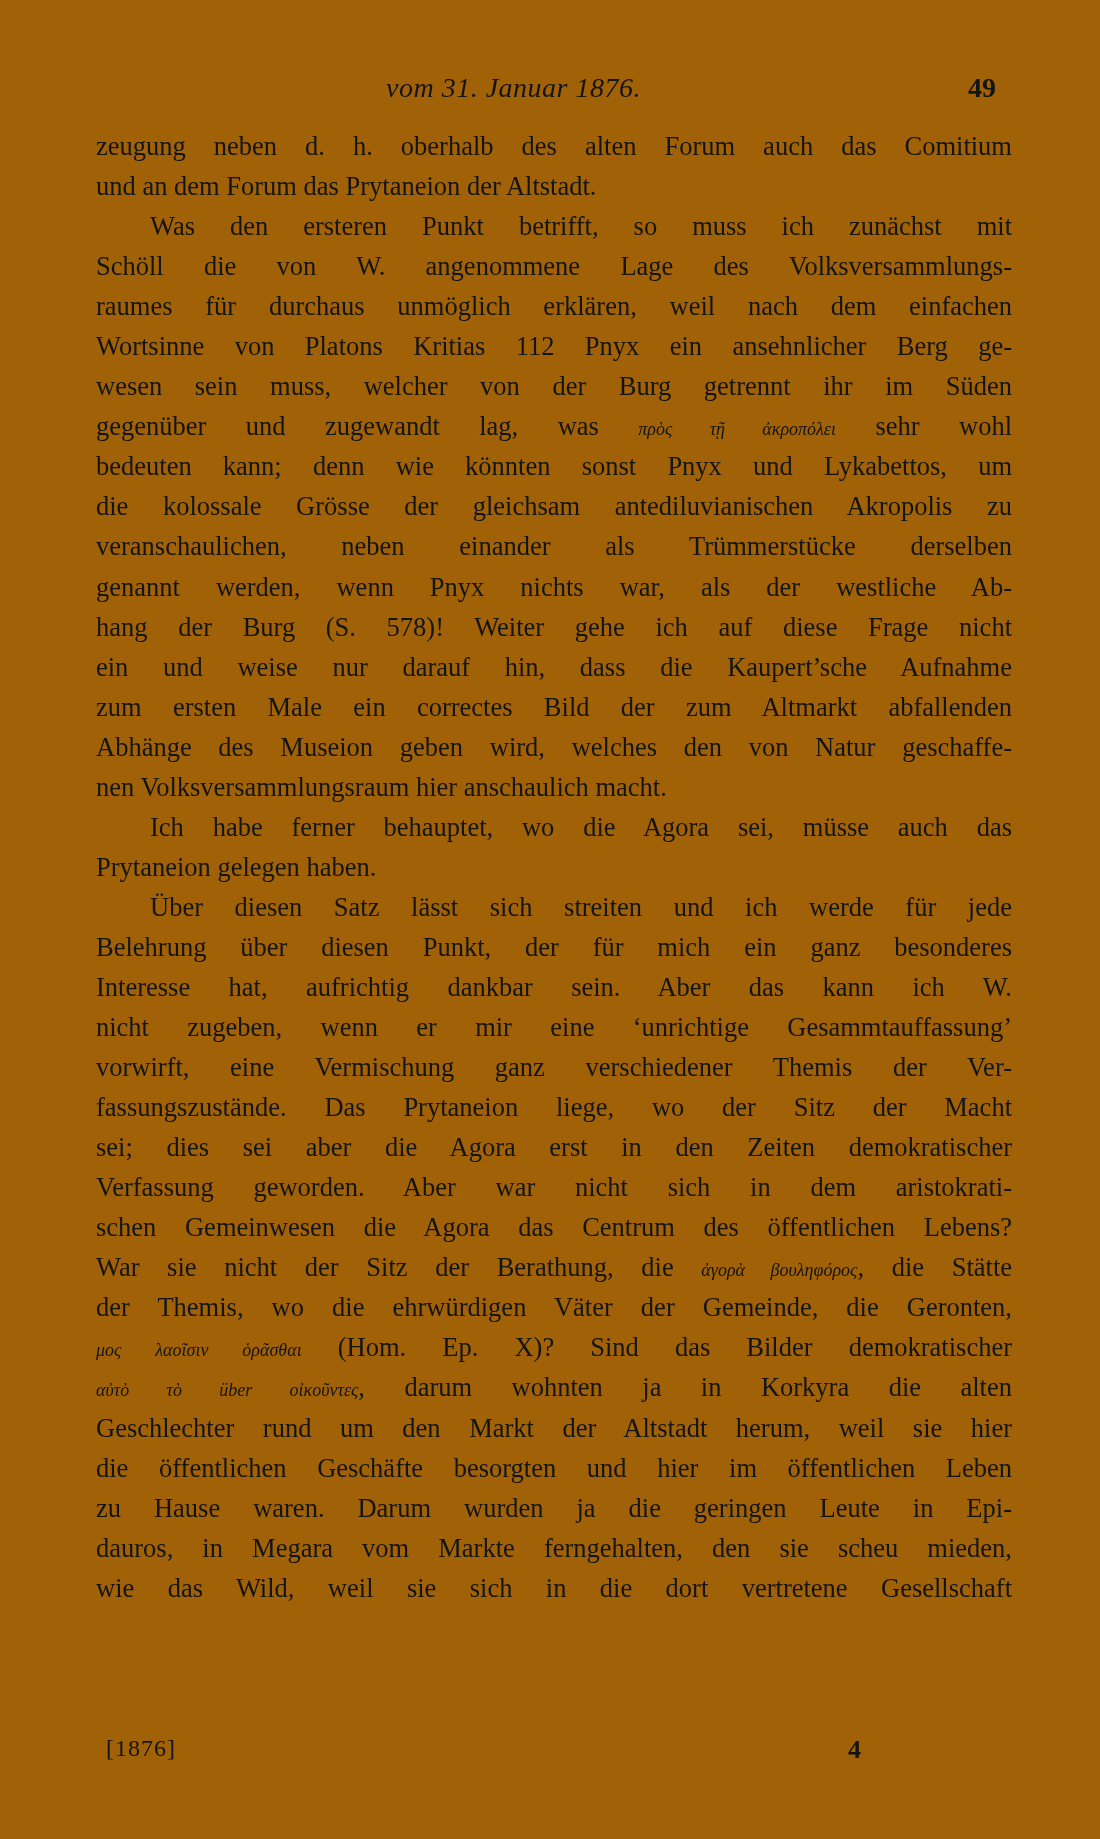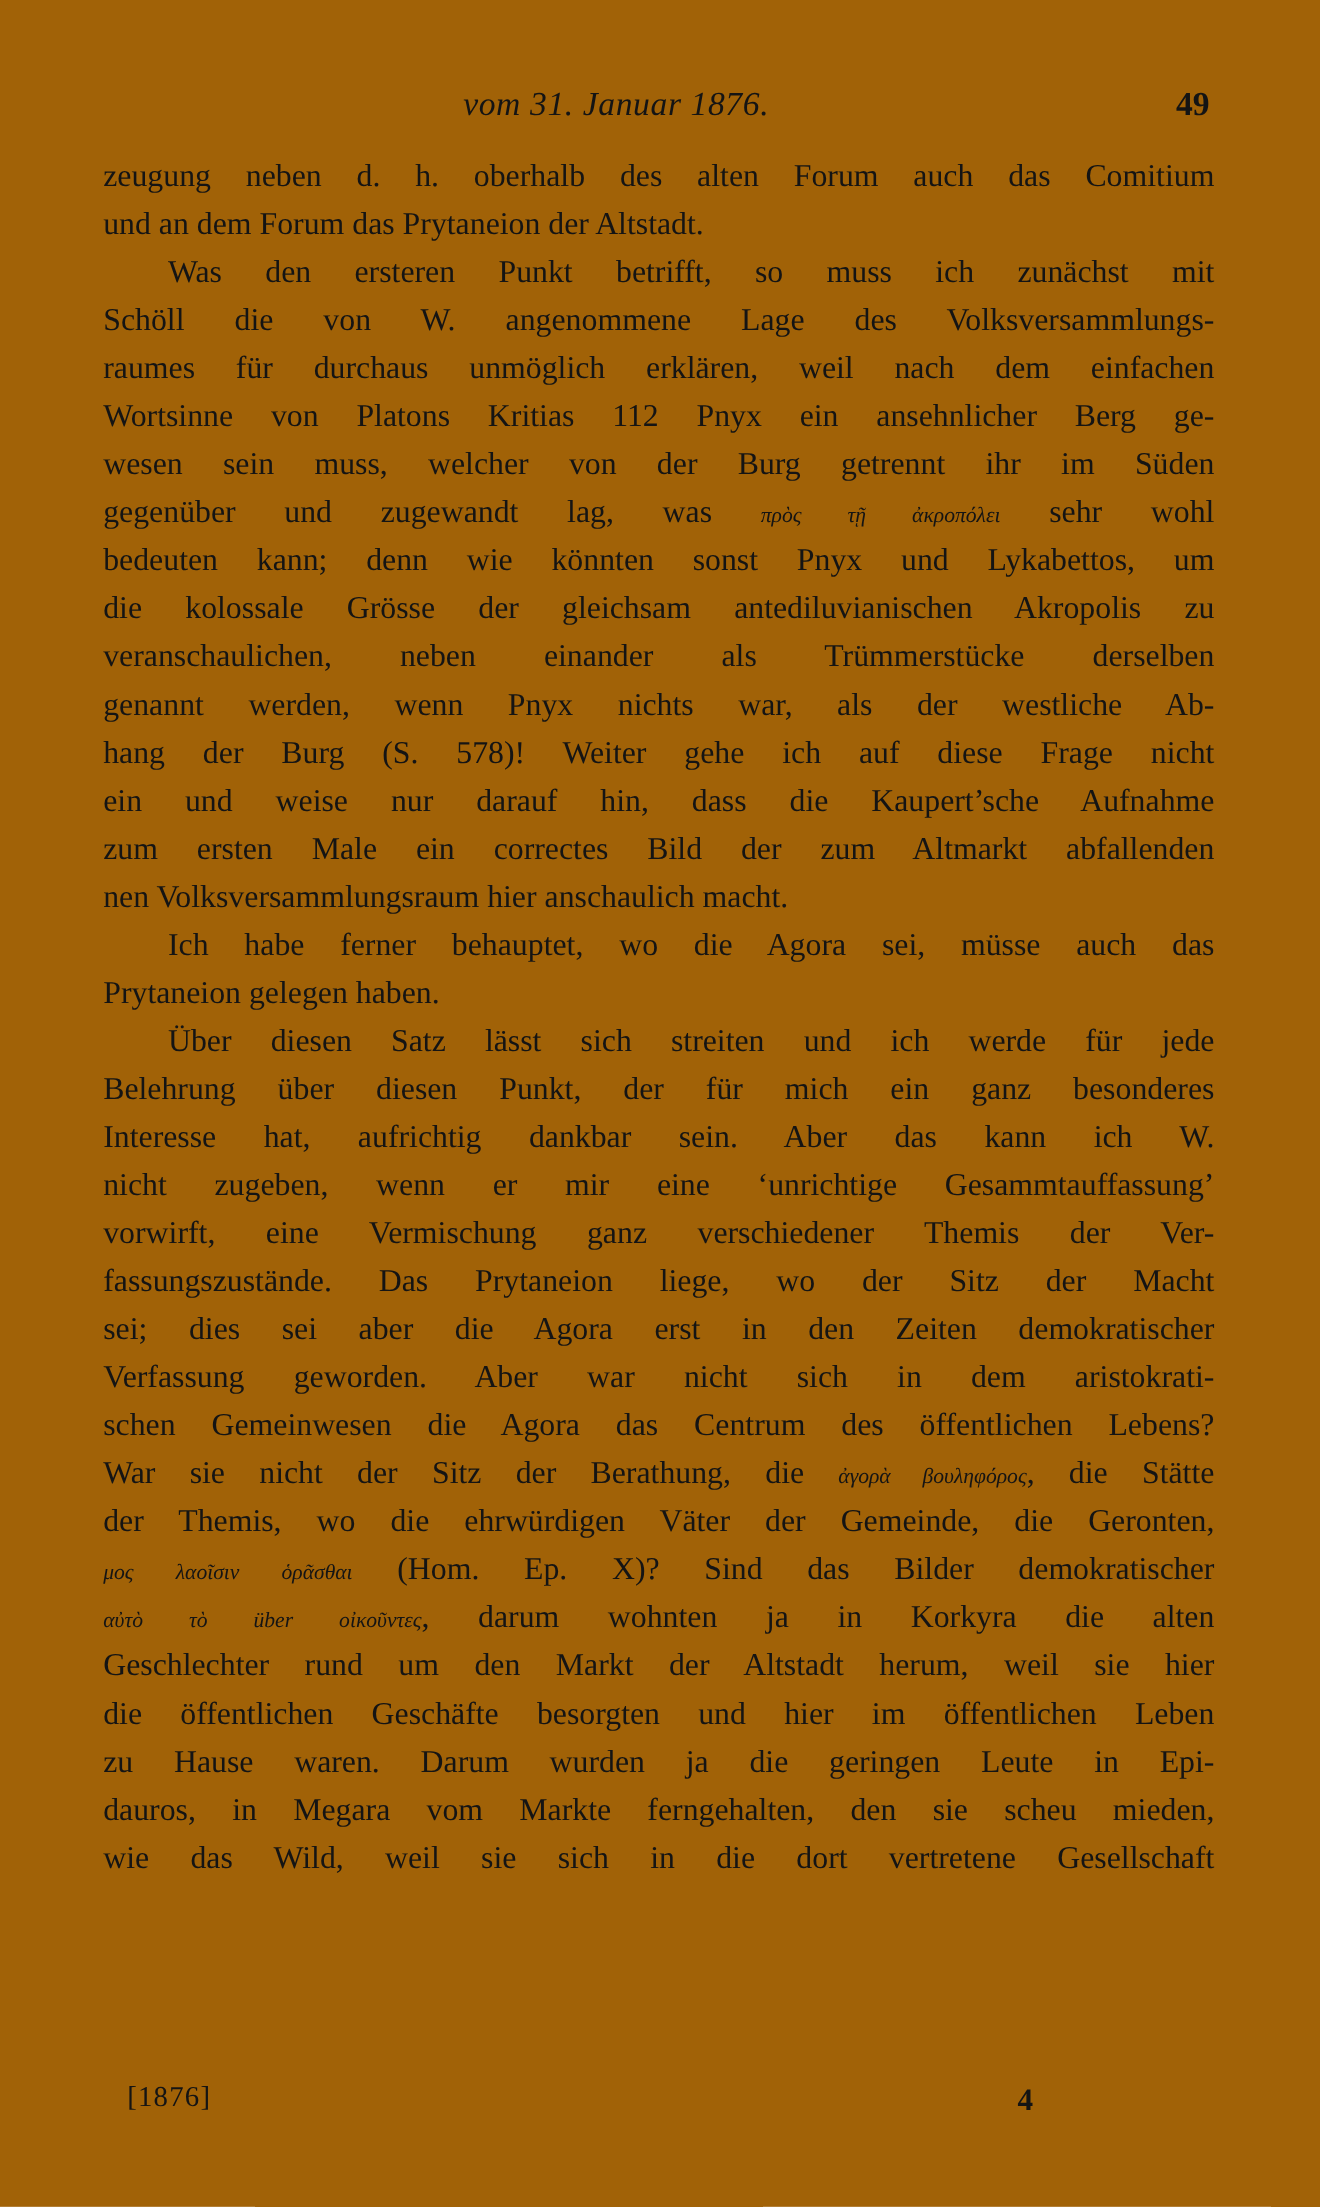--- a/index.html
+++ b/index.html
@@ -32,40 +32,41 @@
   .running-title {
     position: absolute;
     left: 300px;
     top: 0;
     font-style: italic;
     font-size: 28px;
     letter-spacing: 0.5px;
   }
   .page-number {
     position: absolute;
-    right: 4px;
+    right: 16px;
     top: 0;
     font-size: 28px;
     font-weight: bold;
   }
   .body-text {
     position: absolute;
     top: 126px;
     left: 86px;
     width: 926px;
   }
   .line {
     display: block;
     height: 40.05px;
     line-height: 40px;
     font-size: 26.5px;
     white-space: nowrap;
     text-align: justify;
     text-align-last: justify;
     overflow: visible;
+    margin-left: 10px;
   }
   .line.indent { padding-left: 54px; }
   .line.last { text-align-last: left; }
   .greek { font-style: italic; font-size: 18px; }
   .footer {
     position: absolute;
     top: 1735px;
     left: 86px;
     width: 926px;
     height: 40px;
@@ -103,20 +104,21 @@
       <div class="line">Wortsinne von Platons Kritias 112 Pnyx ein ansehnlicher Berg ge-</div>
       <div class="line">wesen sein muss, welcher von der Burg getrennt ihr im Süden</div>
       <div class="line">gegenüber und zugewandt lag, was <span class="greek">πρὸς τῇ ἀκροπόλει</span> sehr wohl</div>
       <div class="line">bedeuten kann; denn wie könnten sonst Pnyx und Lykabettos, um</div>
       <div class="line">die kolossale Grösse der gleichsam antediluvianischen Akropolis zu</div>
       <div class="line">veranschaulichen, neben einander als Trümmerstücke derselben</div>
       <div class="line">genannt werden, wenn Pnyx nichts war, als der westliche Ab-</div>
       <div class="line">hang der Burg (S. 578)!  Weiter gehe ich auf diese Frage nicht</div>
       <div class="line">ein und weise nur darauf hin, dass die Kaupert’sche Aufnahme</div>
       <div class="line">zum ersten Male ein correctes Bild der zum Altmarkt abfallenden</div>
+      <div class="line">Abhänge des Museion geben wird, welches den von Natur geschaffe-</div>
       <div class="line last">nen Volksversammlungsraum hier anschaulich macht.</div>
       <div class="line indent">Ich habe ferner behauptet, wo die Agora sei, müsse auch das</div>
       <div class="line last">Prytaneion gelegen haben.</div>
       <div class="line indent">Über diesen Satz lässt sich streiten und ich werde für jede</div>
       <div class="line">Belehrung über diesen Punkt, der für mich ein ganz besonderes</div>
       <div class="line">Interesse hat, aufrichtig dankbar sein.  Aber das kann ich W.</div>
       <div class="line">nicht zugeben, wenn er mir eine ‘unrichtige Gesammtauffassung’</div>
       <div class="line">vorwirft, eine Vermischung ganz verschiedener Themis der Ver-</div>
       <div class="line">fassungszustände.  Das Prytaneion liege, wo der Sitz der Macht</div>
       <div class="line">sei; dies sei aber die Agora erst in den Zeiten demokratischer</div>

